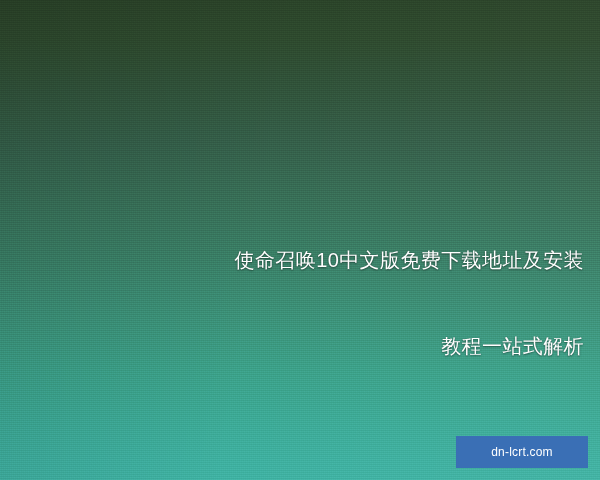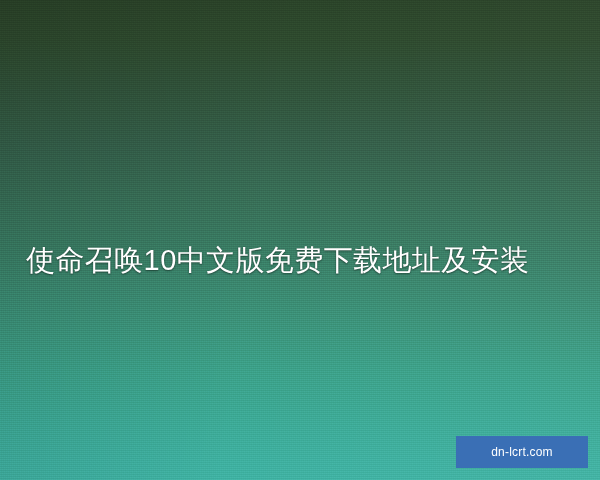--- a/index.html
+++ b/index.html
@@ -55,25 +55,25 @@
       repeating-linear-gradient(37deg,
         rgba(255,255,255,0.40) 0px, rgba(255,255,255,0.40) 1px,
         rgba(0,0,0,0.40) 1px, rgba(0,0,0,0.40) 3px);
     background-size: 2px 2px, 2px 2px, 4px 4px;
   }
   #headline {
     position: absolute;
     left: 0;
     right: 0;
     top: 196px;
-    padding: 0 26px;
+    padding: 0 16px;
     box-sizing: border-box;
-    text-align: left;
+    text-align: right;
     color: #ffffff;
-    font-size: 29px;
+    font-size: 20px;
     line-height: 43px;
     font-weight: 400;
     letter-spacing: 0.4px;
     text-shadow:
       0 1px 2px rgba(0, 0, 0, 0.42),
       0 0 1px rgba(0, 0, 0, 0.30);
     white-space: pre-line;
     user-select: none;
   }
   #watermark-badge {
@@ -99,19 +99,20 @@
 </head>
 <body>
 
 <div id="banner">
 
   <div id="banner-sheen"></div>
   <div id="banner-noise"></div>
 
   <div id="headline">
     <span>使命召唤10中文版免费下载地址及安装</span><br>
+    <span>教程一站式解析</span>
   </div>
 
   <div id="watermark-badge">
     <span id="watermark-text">dn-lcrt.com</span>
   </div>
 
 </div>
 
 </body></html>

